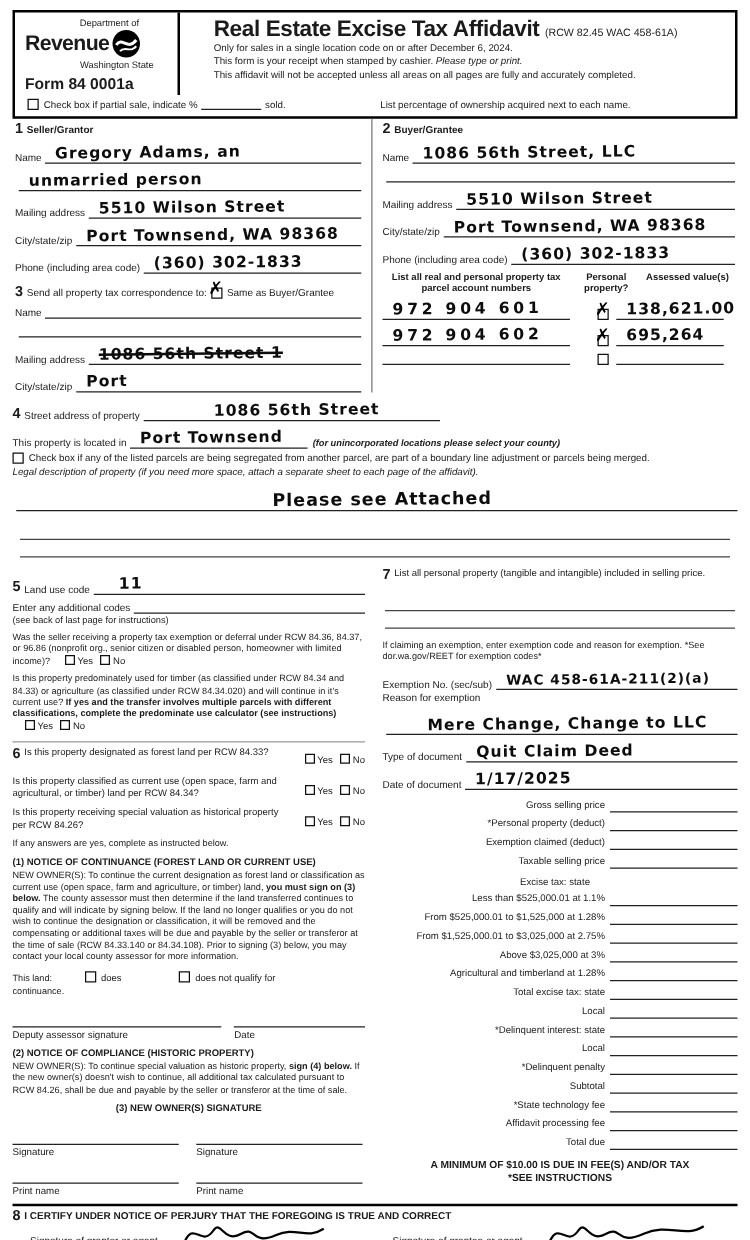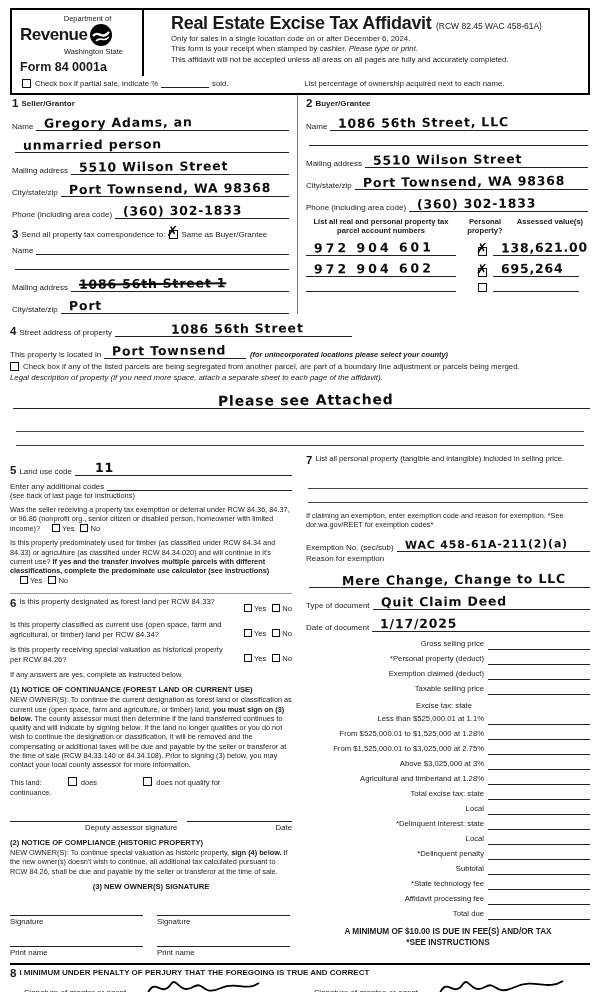--- a/index.html
+++ b/index.html
@@ -294,21 +294,21 @@
         <span>NEW OWNER(S): To continue the current designation as forest land or classification as current use (open space, farm and agriculture, or timber) land, </span><span class="b">you must sign on (3) below.</span><span> The county assessor must then determine if the land transferred continues to qualify and will indicate by signing below. If the land no longer qualifies or you do not wish to continue the designation or classification, it will be removed and the compensating or additional taxes will be due and payable by the seller or transferor at the time of sale (RCW 84.33.140 or 84.34.108). Prior to signing (3) below, you may contact your local county assessor for more information.</span>
       </div>
       <div class="para" style="margin-top:7px;">
         <span>This land:</span>
         <span class="cb" style="margin-left:24px;"></span>
         <span class="ynlab" style="margin-left:2px;">does</span>
         <span class="cb" style="margin-left:44px;"></span>
         <span class="ynlab" style="margin-left:2px;">does not qualify for</span><br>
         <span>continuance.</span>
       </div>
-      <div style="display:flex;margin-top:14px;text-align:right;">
+      <div style="display:flex;margin-top:14px;">
         <div style="flex:1.6;margin-right:10px;">
           <div class="sline"></div>
           <div class="slab">Deputy assessor signature</div>
         </div>
         <div style="flex:1;">
           <div class="sline"></div>
           <div class="slab">Date</div>
         </div>
       </div>
       <div class="h6">(2) NOTICE OF COMPLIANCE (HISTORIC PROPERTY)</div>
@@ -436,21 +436,21 @@
           <span class="tax-lab">Total due</span>
           <span class="tax-line"></span>
         </div>
       <div class="minfee"><span>A MINIMUM OF $10.00 IS DUE IN FEE(S) AND/OR TAX</span><br><span>*SEE INSTRUCTIONS</span></div>
     </div>
   </div>
 
   <div class="s8">
     <div class="sectitle">
         <span class="secnum">8</span>
-        <span>I MINIMUM UNDER PENALTY OF PERJURY THAT THE FOREGOING IS TRUE AND CORRECT</span>
+        <span>I CERTIFY UNDER NOTICE OF PERJURY THAT THE FOREGOING IS TRUE AND CORRECT</span>
       </div>
     <div class="s8cols">
       <div class="s8col">
         <div class="frow" style="margin-top:6px;">
           <span class="lab">Signature of grantor or agent</span>
           <span class="fl">
             <svg class="sigsvg" width="120" height="24" viewBox="0 0 120 24">
               <path d="M4 20 C 12 0, 18 24, 28 9 C 34 1, 36 20, 50 12 C 62 5, 58 22, 78 13 C 94 6, 102 17, 116 8" stroke="#000" stroke-width="1.8" fill="none"></path>
             </svg>
           </span>

